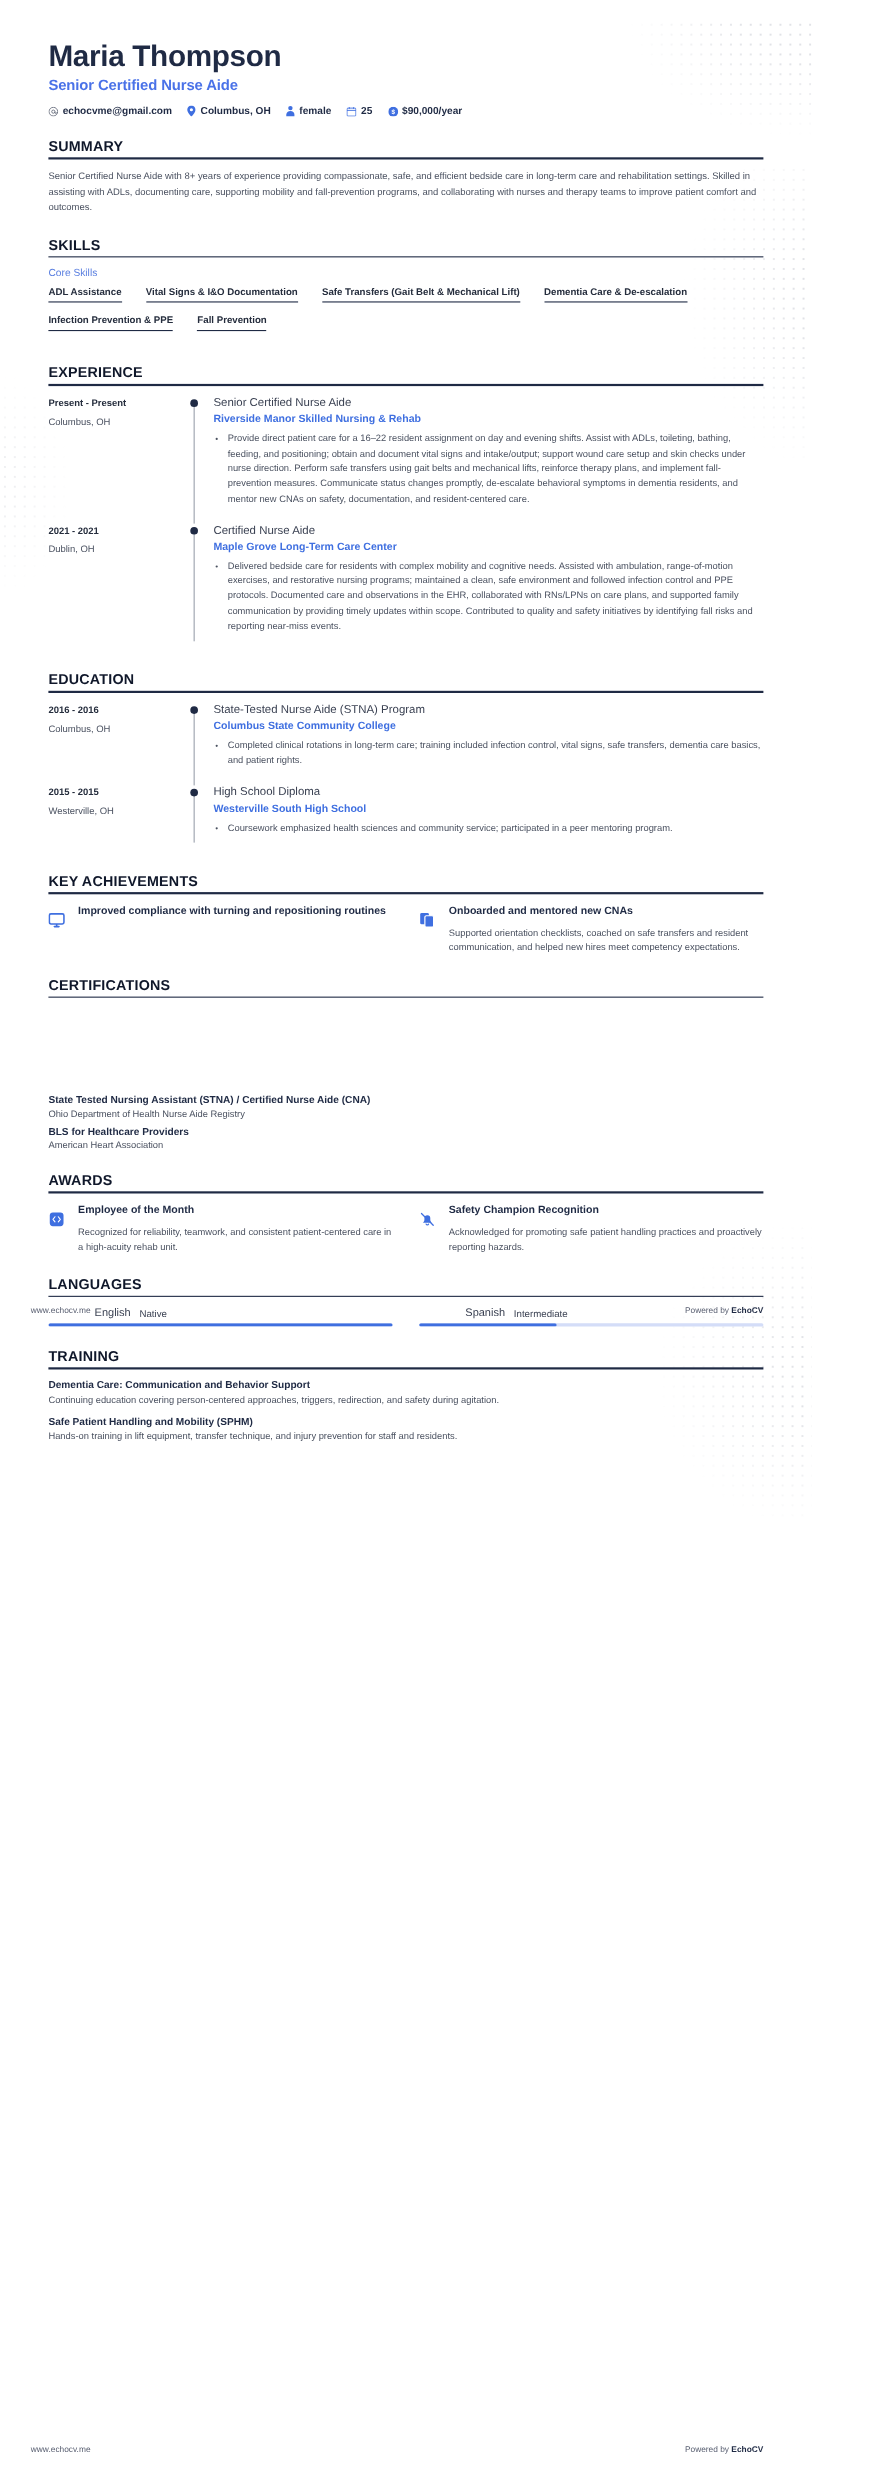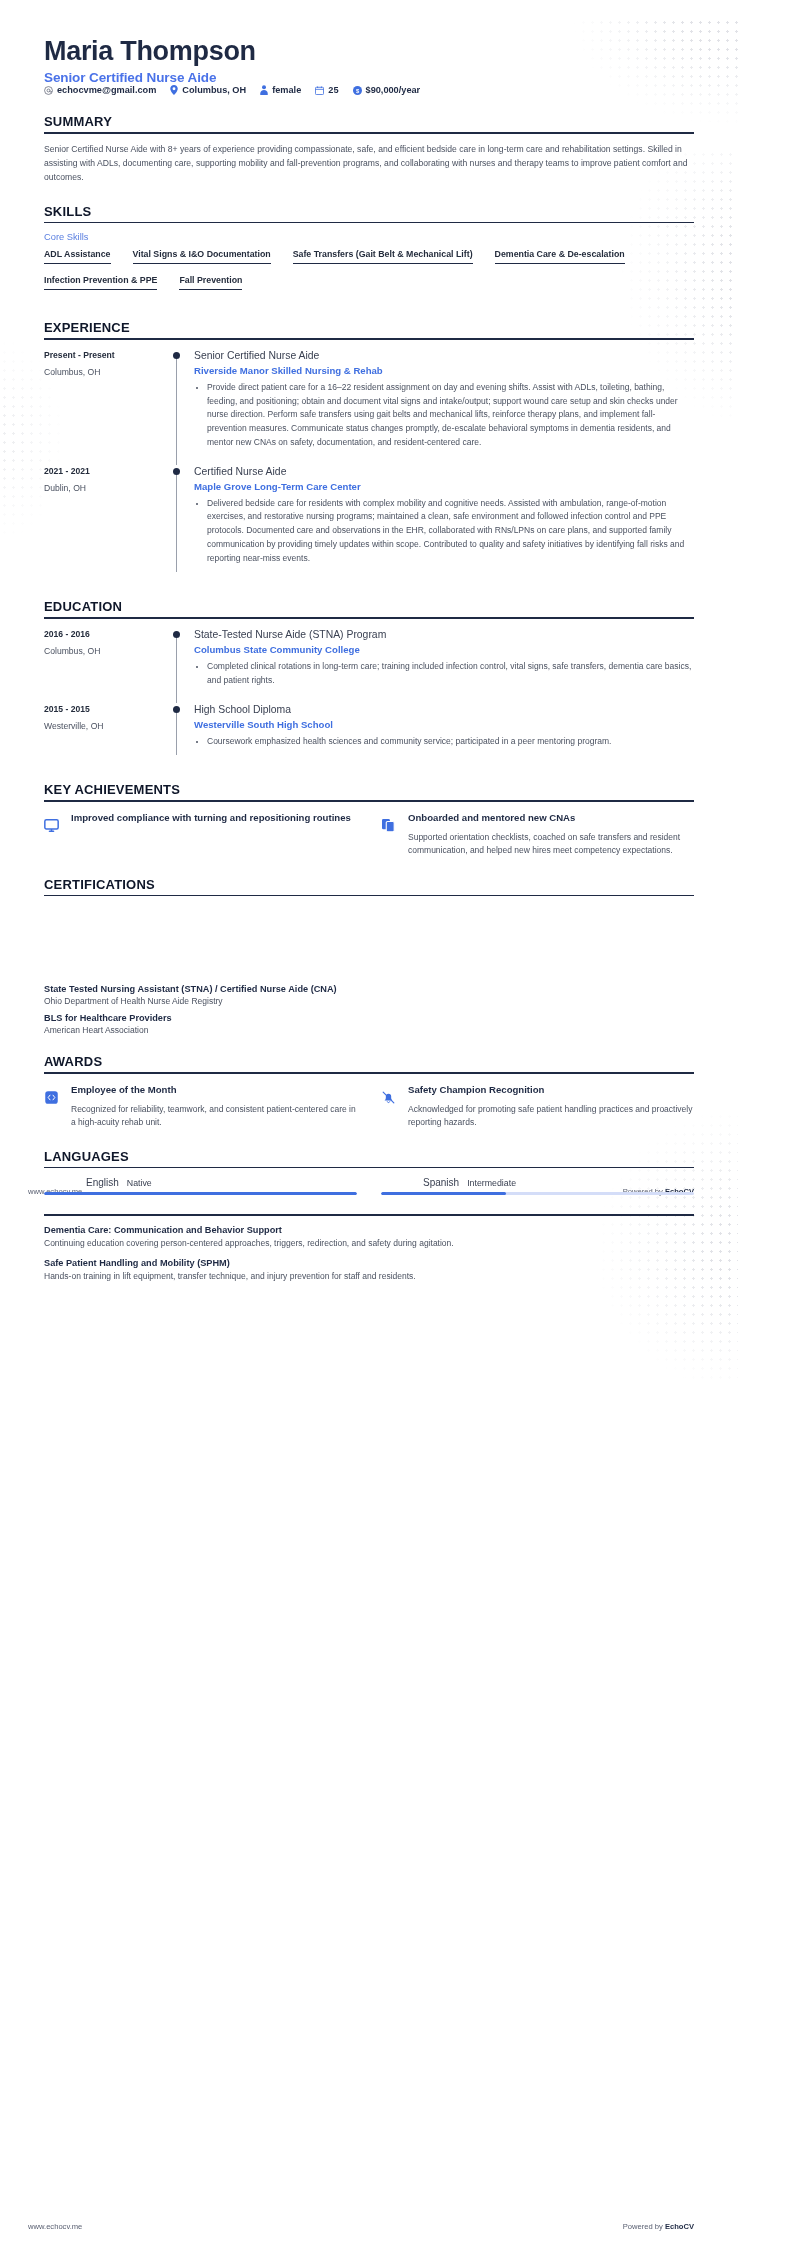--- a/index.html
+++ b/index.html
@@ -52,20 +52,21 @@
     font-weight: bold;
     color: #4a72e8;
     margin-top: 4px;
     letter-spacing: -0.1px;
   }
   .contact-row {
     display: flex;
     align-items: center;
     flex-wrap: wrap;
     gap: 4px;
+    margin-top: 11px;
     font-size: 9.2px;
     font-weight: bold;
     color: #1f2a44;
   }
   .contact-item { display: flex; align-items: center; gap: 4px; margin-right: 10px; }
   .contact-item svg { display: block; }
 
   
   .section { margin-top: 19px; }
   .section-title {
@@ -536,20 +537,21 @@
             <div class="lang-bar">
               <div class="lang-fill" id="lang-fill-1" style="width: 40%;"></div>
             </div>
           </div>
 
         </div>
       </div>
     </div>
 
     <div class="section">
+      <div class="section-title">TRAINING</div>
       <div class="section-rule"></div>
       <div class="section-body">
         <div class="train-item">
           <div class="train-name">Dementia Care: Communication and Behavior Support</div>
           <div class="train-desc">Continuing education covering person-centered approaches, triggers, redirection, and safety during agitation.</div>
         </div>
         <div class="train-item">
           <div class="train-name">Safe Patient Handling and Mobility (SPHM)</div>
           <div class="train-desc">Hands-on training in lift equipment, transfer technique, and injury prevention for staff and residents.</div>
         </div>

